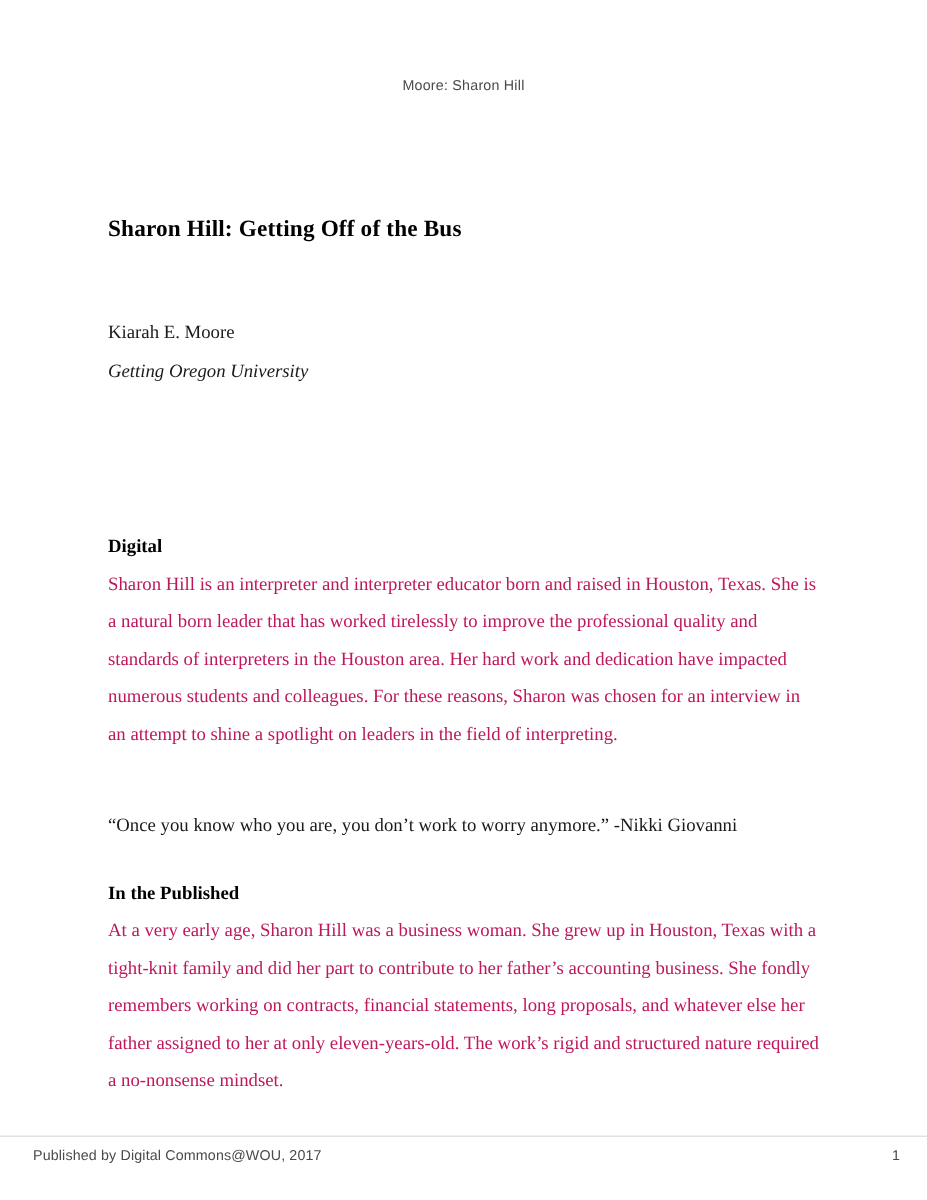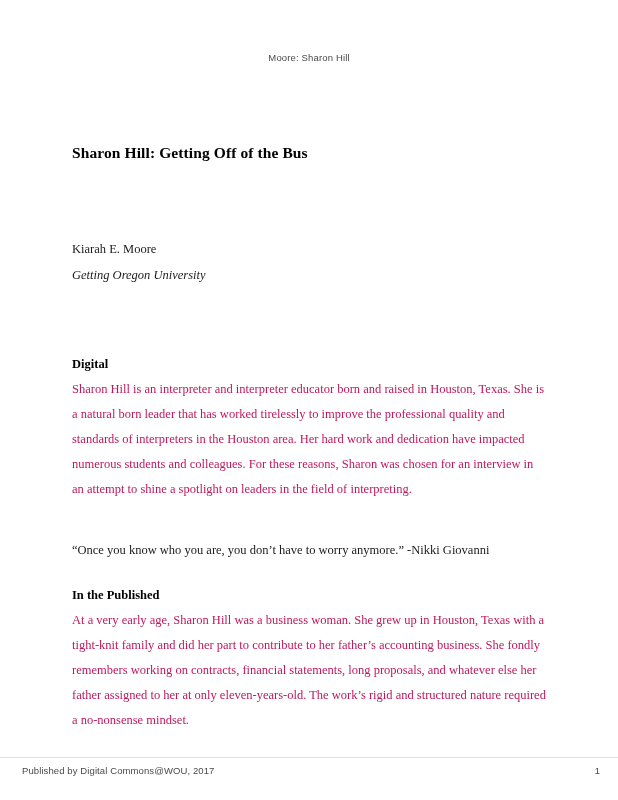--- a/index.html
+++ b/index.html
@@ -52,21 +52,20 @@
     line-height: 20px;
     color: #000000;
     letter-spacing: 0.1px;
   }
 
   .author-block {
     position: absolute;
     top: 208px;
     left: 0;
     width: 474px;
-    margin-top: 28px;
   }
 
   .author-name {
     font-family: "Liberation Serif", serif;
     font-size: 12.5px;
     line-height: 26px;
     color: #1a1a1a;
   }
 
   .author-affil {
@@ -173,21 +172,21 @@
       <div class="author-name">Kiarah E. Moore</div>
       <div class="author-affil">Getting Oregon University</div>
     </div>
 
     <div class="abstract-block">
       <div class="section-heading">Digital</div>
       <div class="body-par">Sharon Hill is an interpreter and interpreter educator born and raised in Houston, Texas. She is a natural born leader that has worked tirelessly to improve the professional quality and standards of interpreters in the Houston area. Her hard work and dedication have impacted numerous students and colleagues. For these reasons, Sharon was chosen for an interview in an attempt to shine a spotlight on leaders in the field of interpreting.</div>
     </div>
 
     <div class="quote-block">
-      <div class="quote-line">“Once you know who you are, you don’t have to worry anymore.” -Nikki Giovanni</div>
+      <div class="quote-line">“Once you know who you are, you don’t work to worry anymore.” -Nikki Giovanni</div>
     </div>
 
     <div class="beginning-block">
       <div class="section-heading">In the Published</div>
       <div class="body-par">At a very early age, Sharon Hill was a business woman. She grew up in Houston, Texas with a tight-knit family and did her part to contribute to her father’s accounting business. She fondly remembers working on contracts, financial statements, long proposals, and whatever else her father assigned to her at only eleven-years-old. The work’s rigid and structured nature required a no-nonsense mindset.</div>
     </div>
 
   </div>
 
   <div class="footer-rule"></div>

